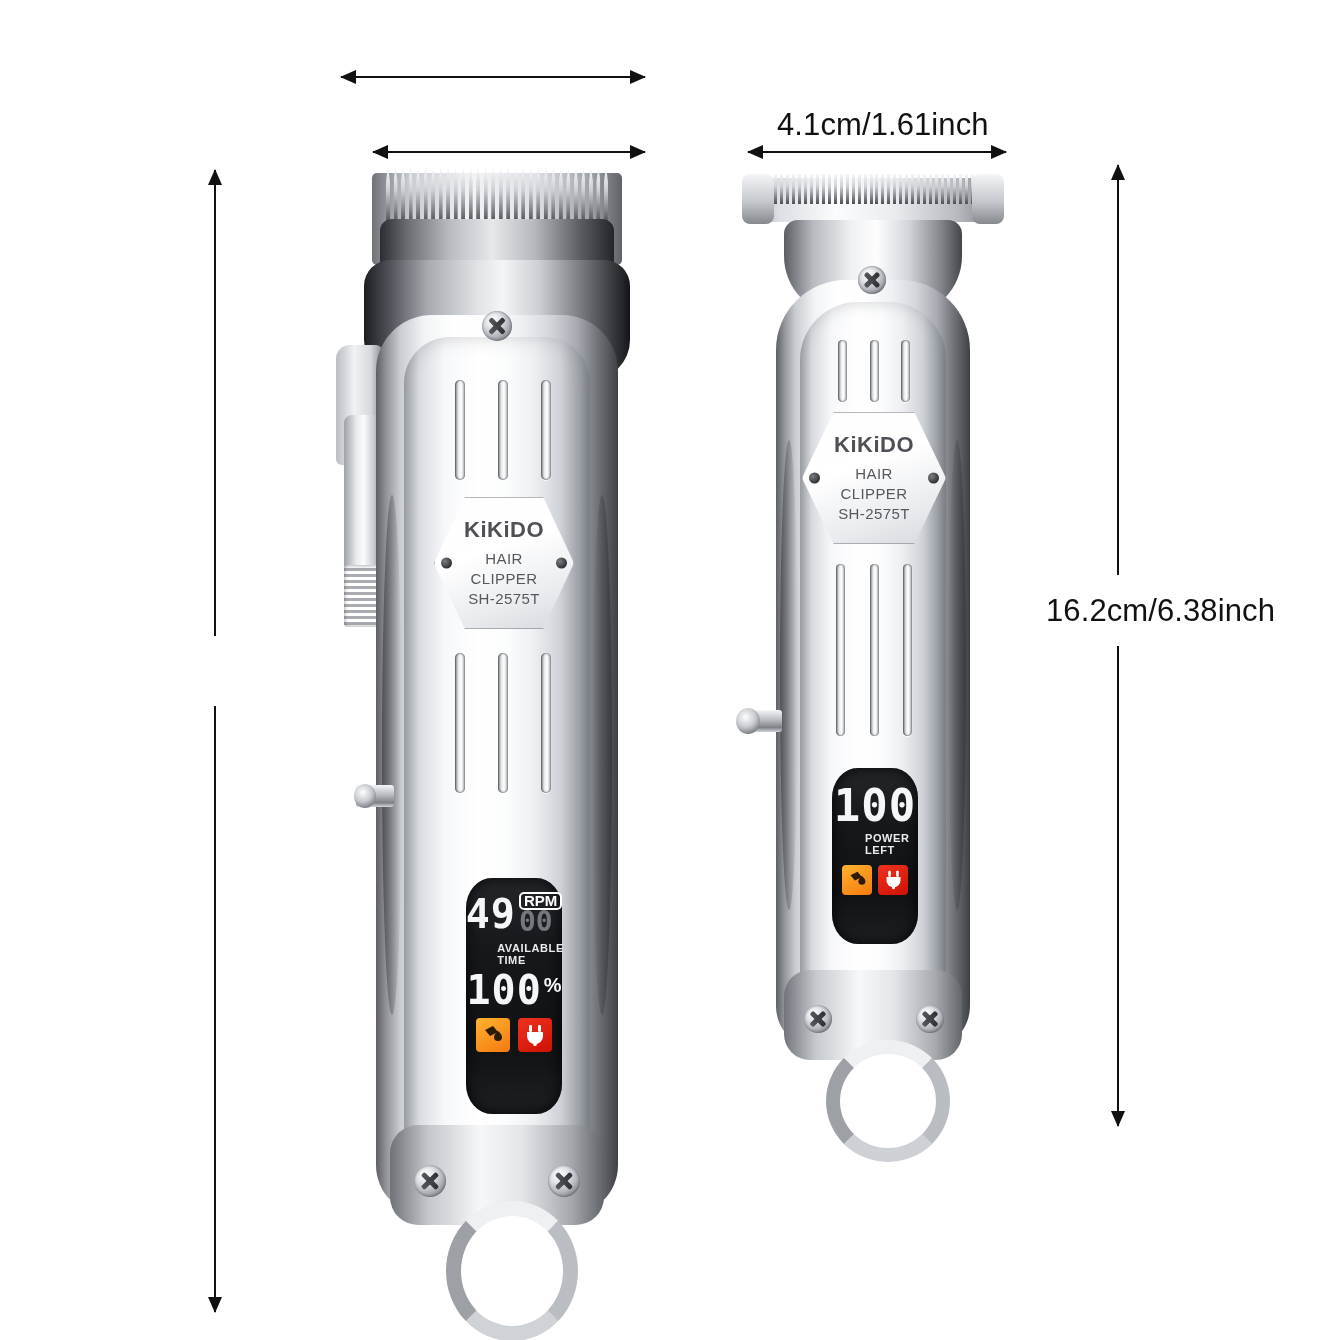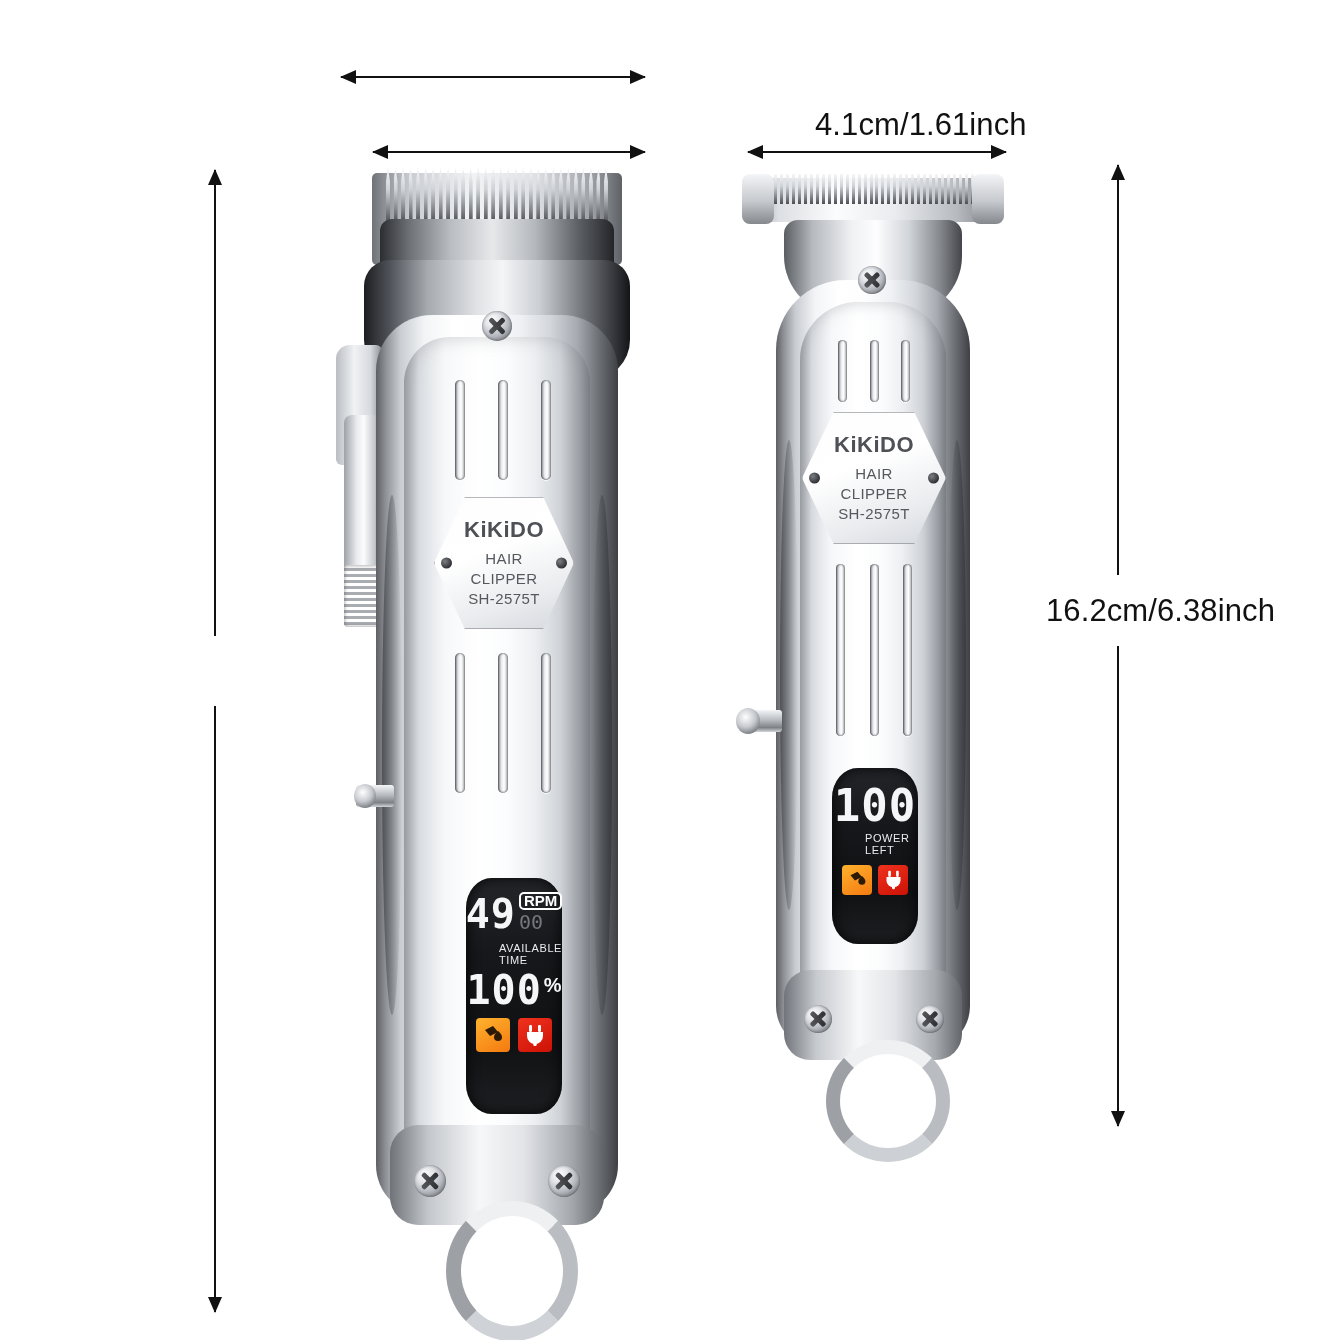--- a/index.html
+++ b/index.html
@@ -74,21 +74,21 @@
      background:linear-gradient(90deg,#56585c,#2e3034);border-radius:2px;}
   .screw .cross{transform:translate(-50%,-50%) rotate(45deg);}
   .screw .cross2{transform:translate(-50%,-50%) rotate(-45deg);}
 
   
   .led{position:absolute;border-radius:26px/30px;
        background:linear-gradient(180deg,#24262a 0%,#17181b 30%,#101113 70%,#1d1f22 100%);
        box-shadow:inset 0 0 14px rgba(0,0,0,.9);
        display:flex;flex-direction:column;align-items:center;}
   .seg-row{display:flex;align-items:flex-start;justify-content:center;}
-  .led-caption{color:#e9ecef;letter-spacing:.6px;font-weight:400;
+  .led-caption{color:#e9ecef;letter-spacing:.6px;font-weight:700;
                font-family:"Liberation Sans",sans-serif;padding-left:33px;}
   .rpm-badge{color:#fff;border:2px solid #fff;border-radius:5px;
              font-weight:700;display:inline-block;}
   .pct{color:#f4f6f8;font-weight:700;line-height:.9;}
   .led-icons{display:flex;}
   .ic{display:flex;align-items:center;justify-content:center;border-radius:4px;}
   .ic-oil{background:linear-gradient(150deg,#ffb22e,#f47a10);}
   .ic-plug{background:linear-gradient(150deg,#f0321e,#cc1206);}
 
   
@@ -106,21 +106,21 @@
 </style>
 </head>
 <body>
 
 <div class="stage">
 
   <div class="h-arrow" style="left:341px;top:76px;width:304px;"></div>
 
   <div class="h-arrow" style="left:373px;top:151px;width:272px;"></div>
 
-  <div class="dim-label" style="left:777px;top:107px;margin-left:38px;">4.1cm/1.61inch</div>
+  <div class="dim-label" style="left:777px;top:107px;">4.1cm/1.61inch</div>
   <div class="h-arrow" style="left:748px;top:151px;width:258px;"></div>
 
   <div class="v-arrow no-head-bot" style="left:214px;top:170px;height:466px;"></div>
   <div class="v-arrow no-head-top" style="left:214px;top:706px;height:606px;"></div>
 
   <div class="v-arrow no-head-bot" style="left:1117px;top:165px;height:410px;"></div>
   <div class="dim-label" style="left:1046px;top:593px;">16.2cm/6.38inch</div>
   <div class="v-arrow no-head-top" style="left:1117px;top:646px;height:480px;"></div>
 
   <div class="clipper" style="left:330px;top:165px;width:330px;height:1150px;">
@@ -218,21 +218,21 @@
     <div class="pin" style="left:26px;top:620px;width:38px;height:22px;"></div>
     <div class="pin-cap" style="left:24px;top:619px;width:22px;height:24px;"></div>
 
     <div class="led" style="left:136px;top:713px;width:96px;height:222px;padding-top:14px;">
 
       <div class="seg-row" style="gap:3px;height:48px;">
         <span style="font-size:40px;font-weight:700;color:#f4f6f8;letter-spacing:1px;line-height:44px;
                      font-family:'DejaVu Sans Mono',monospace;">49</span>
         <span style="display:flex;flex-direction:column;align-items:flex-start;">
           <span class="rpm-badge" style="font-size:15px;padding:0 3px;line-height:14px;">RPM</span>
-          <span style="font-size:20px;color:#74777c;font-weight:400;line-height:24px;
+          <span style="font-size:28px;color:#74777c;font-weight:700;line-height:24px;
                        font-family:'DejaVu Sans Mono',monospace;text-align:right;">00</span>
         </span>
       </div>
 
       <div class="led-caption" style="font-size:11px;margin-top:2px;">AVAILABLE TIME</div>
 
       <div class="seg-row" style="gap:2px;align-items:flex-start;margin-top:6px;">
         <span class="pct" style="font-size:40px;font-family:'DejaVu Sans Mono',monospace;letter-spacing:1px;">100</span>
         <span class="pct" style="font-size:20px;margin-top:4px;">%</span>
       </div>

